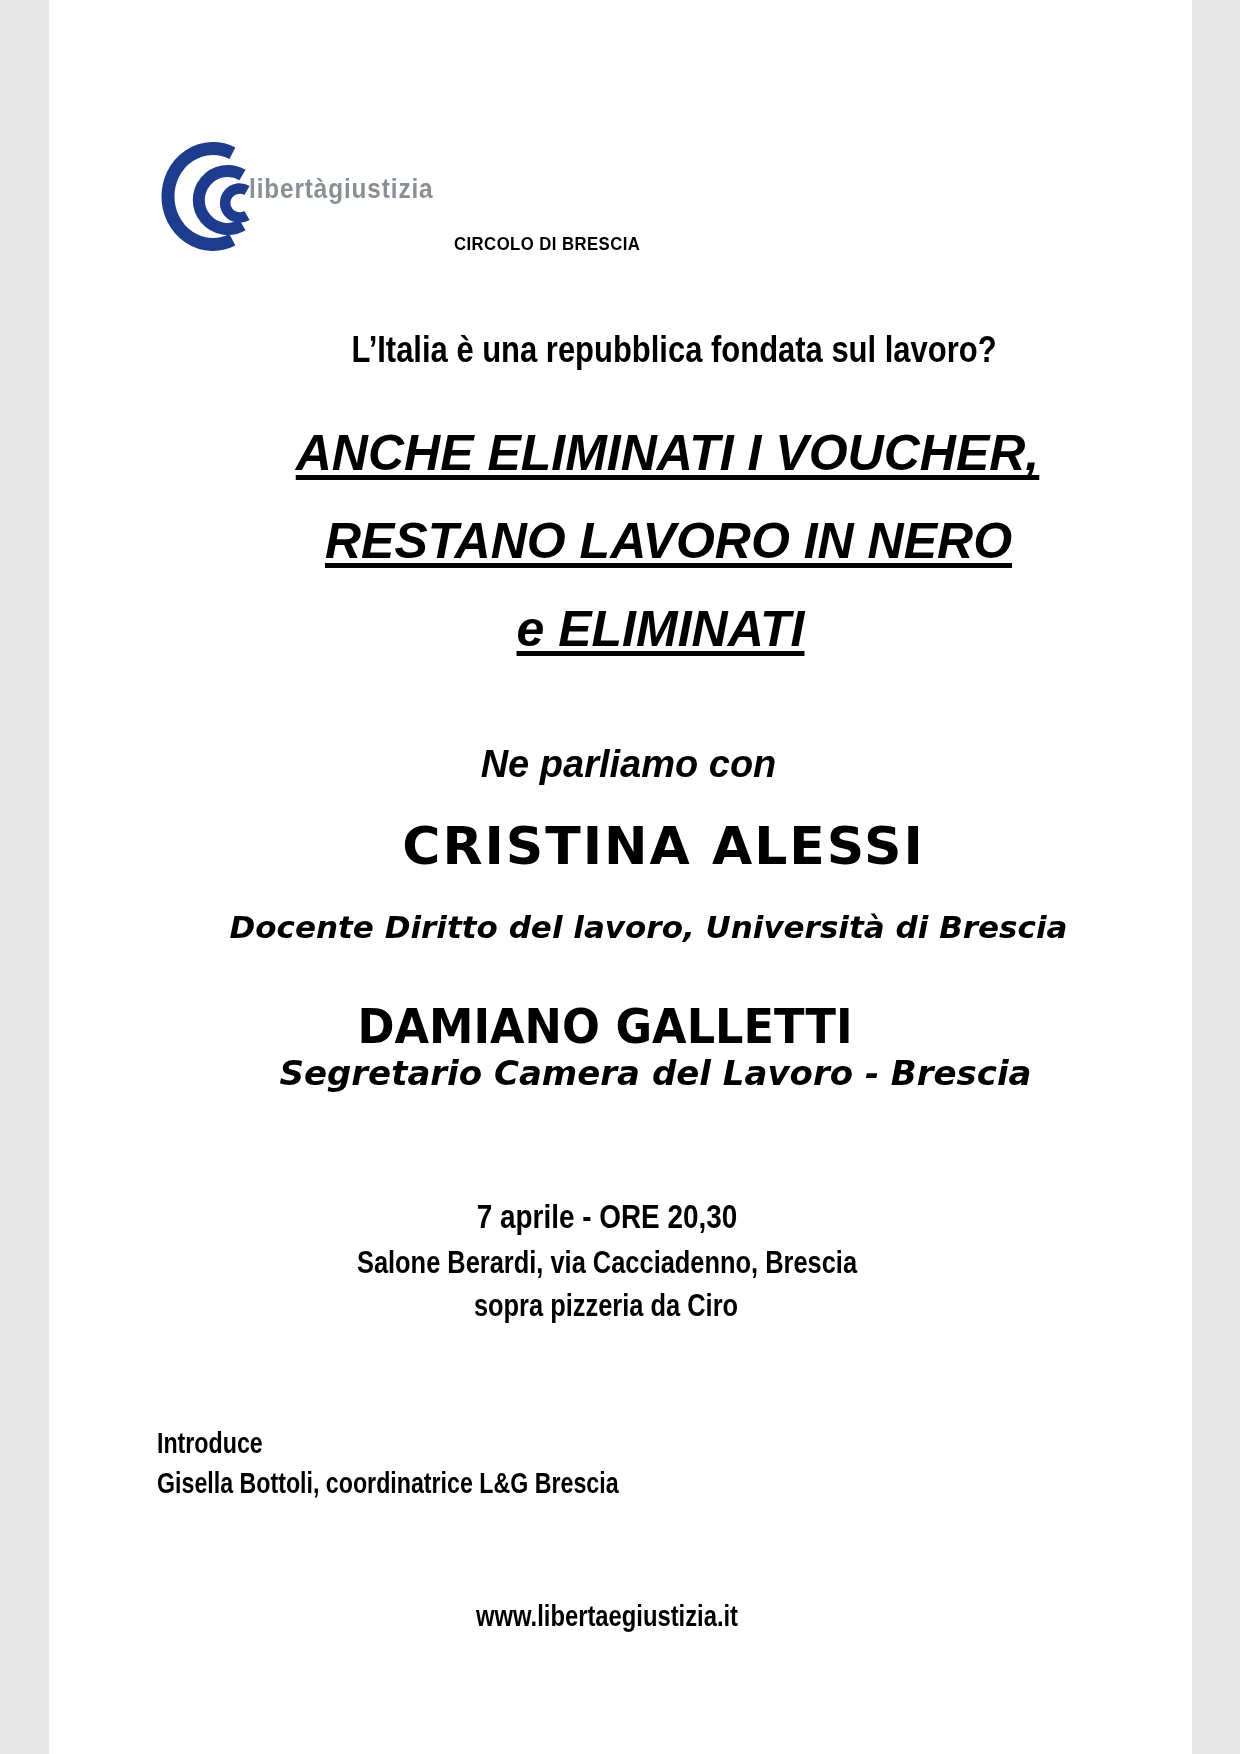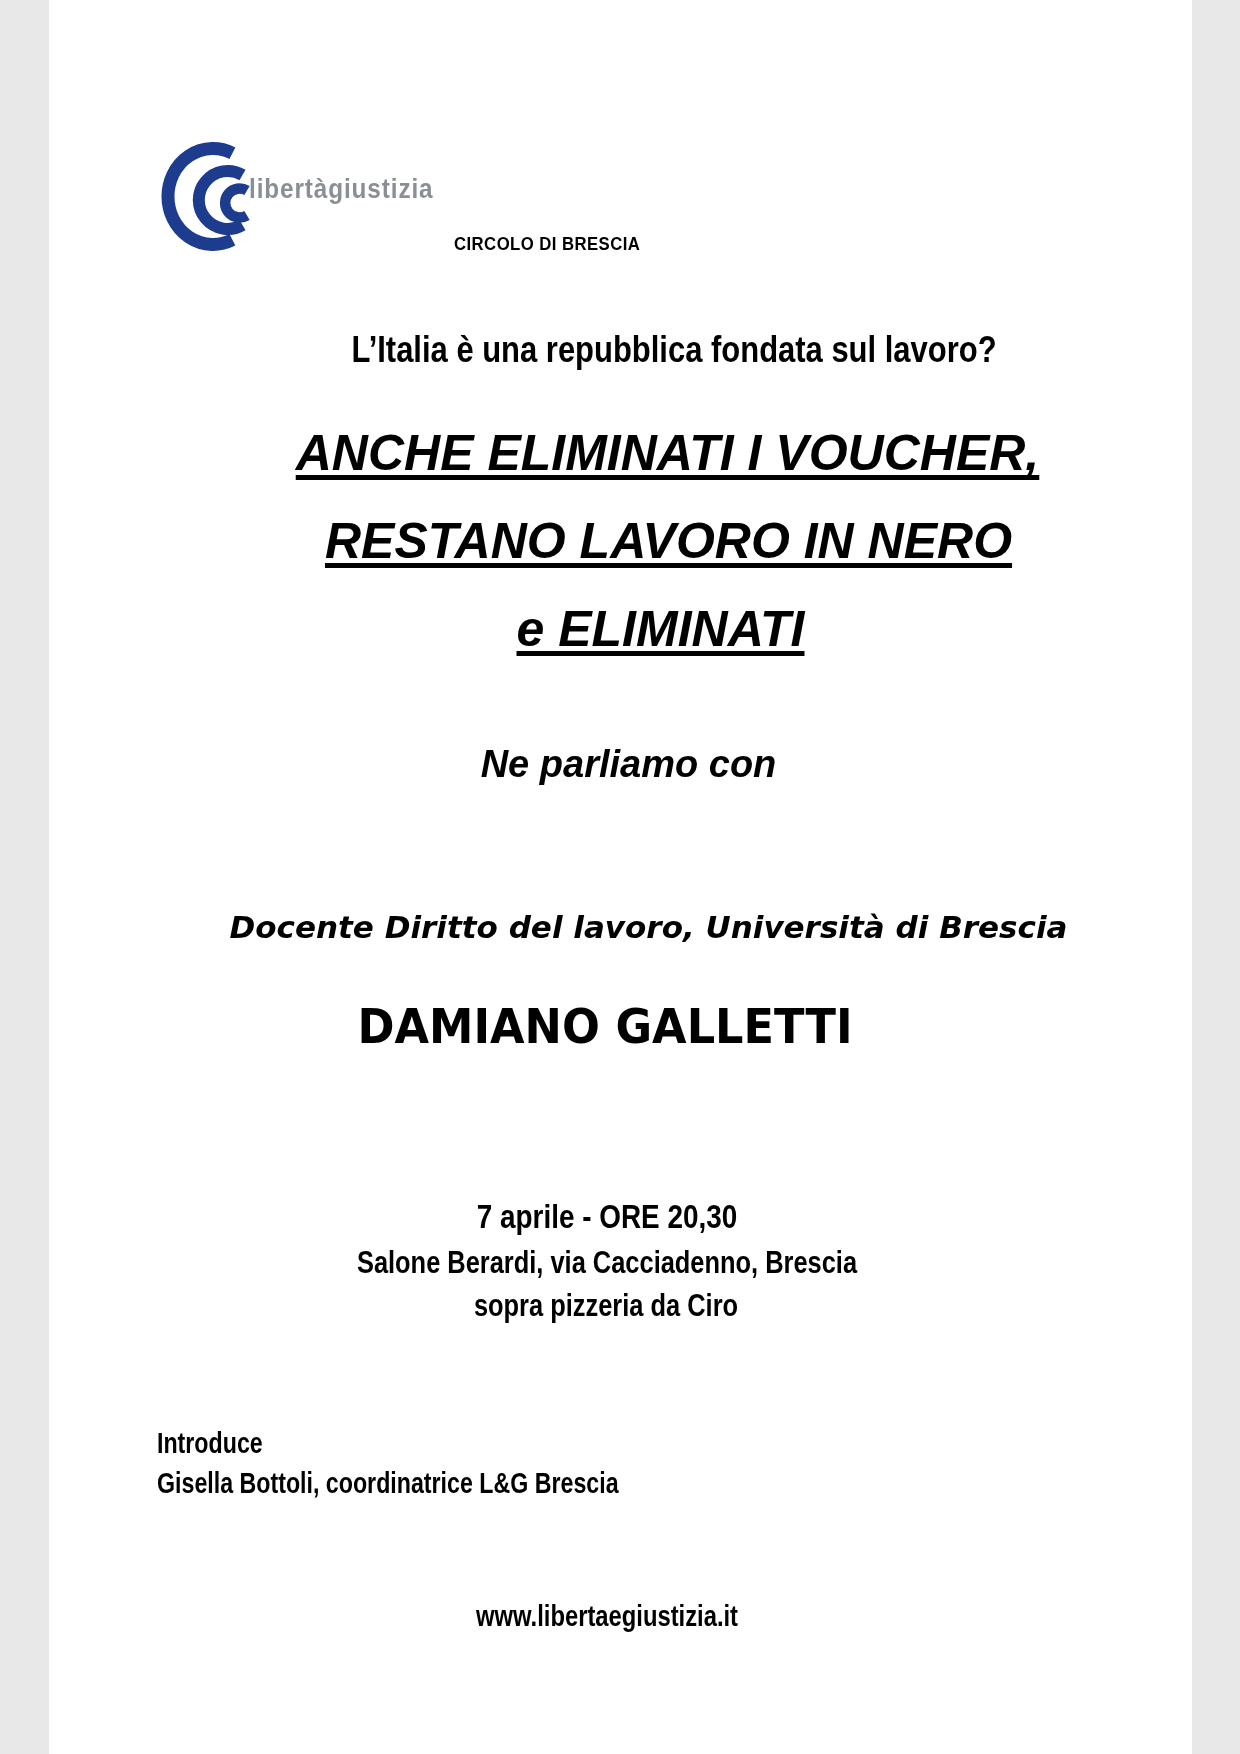--- a/index.html
+++ b/index.html
@@ -87,25 +87,27 @@
   <div class="line l-question cond ctr">L’Italia è una repubblica fondata sul lavoro?</div>
 
   <div class="line l-head1 bigital ul ctr">ANCHE ELIMINATI I VOUCHER,</div>
 
   <div class="line l-head2 bigital ul ctr">RESTANO LAVORO IN NERO</div>
 
   <div class="line l-head3 bigital ul ctr">e ELIMINATI</div>
 
   <div class="line l-intro ctr">Ne parliamo con</div>
 
+  <div class="line l-name1 name ctr">CRISTINA ALESSI</div>
 
   <div class="line l-role1 role ctr">Docente Diritto del lavoro, Università di Brescia</div>
 
   <div class="line l-name2 name ctr">DAMIANO GALLETTI</div>
 
+  <div class="line l-role2 role ctr">Segretario Camera del Lavoro - Brescia</div>
 
   <div class="line l-when cond ctr">7 aprile - ORE 20,30</div>
 
   <div class="line l-where1 cond ctr">Salone Berardi, via Cacciadenno, Brescia</div>
 
   <div class="line l-where2 cond ctr">sopra pizzeria da Ciro</div>
 
   <div class="line l-introduce cond">Introduce</div>
 
   <div class="line l-introducer cond">Gisella Bottoli, coordinatrice L&amp;G Brescia</div>

